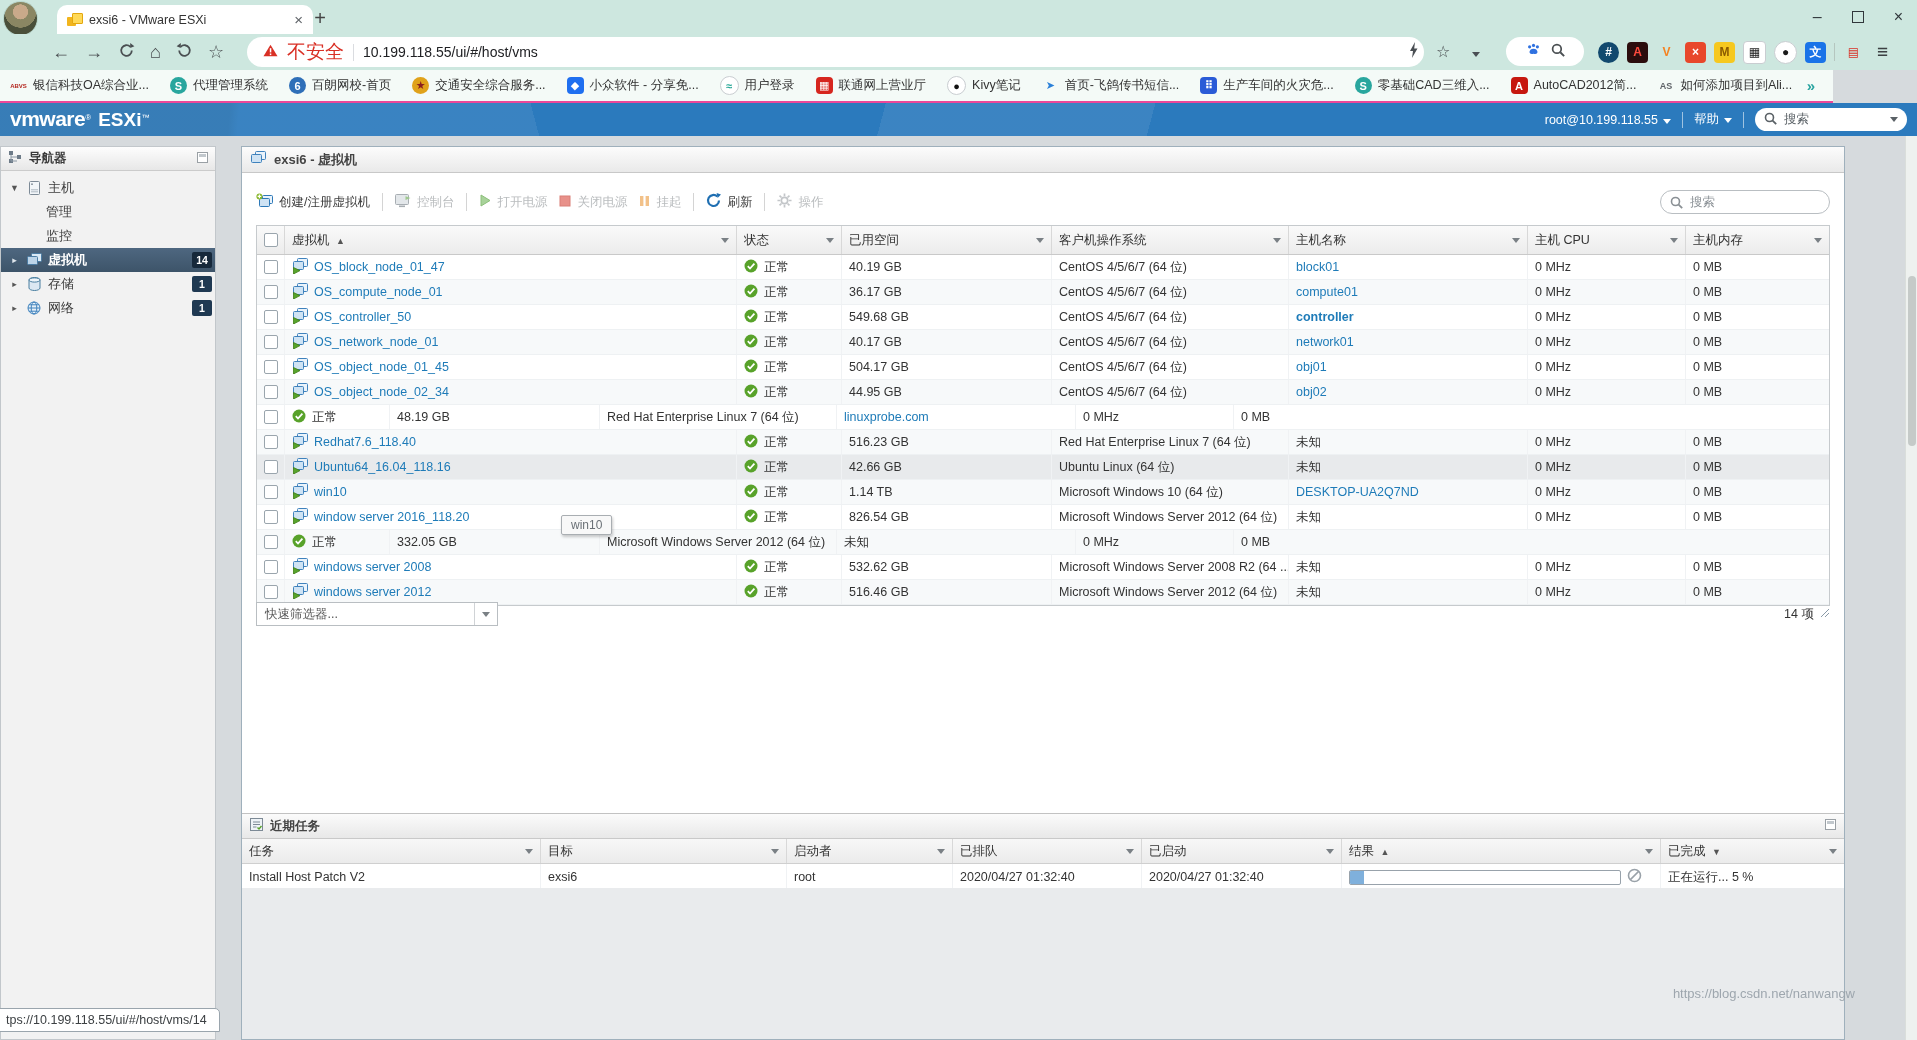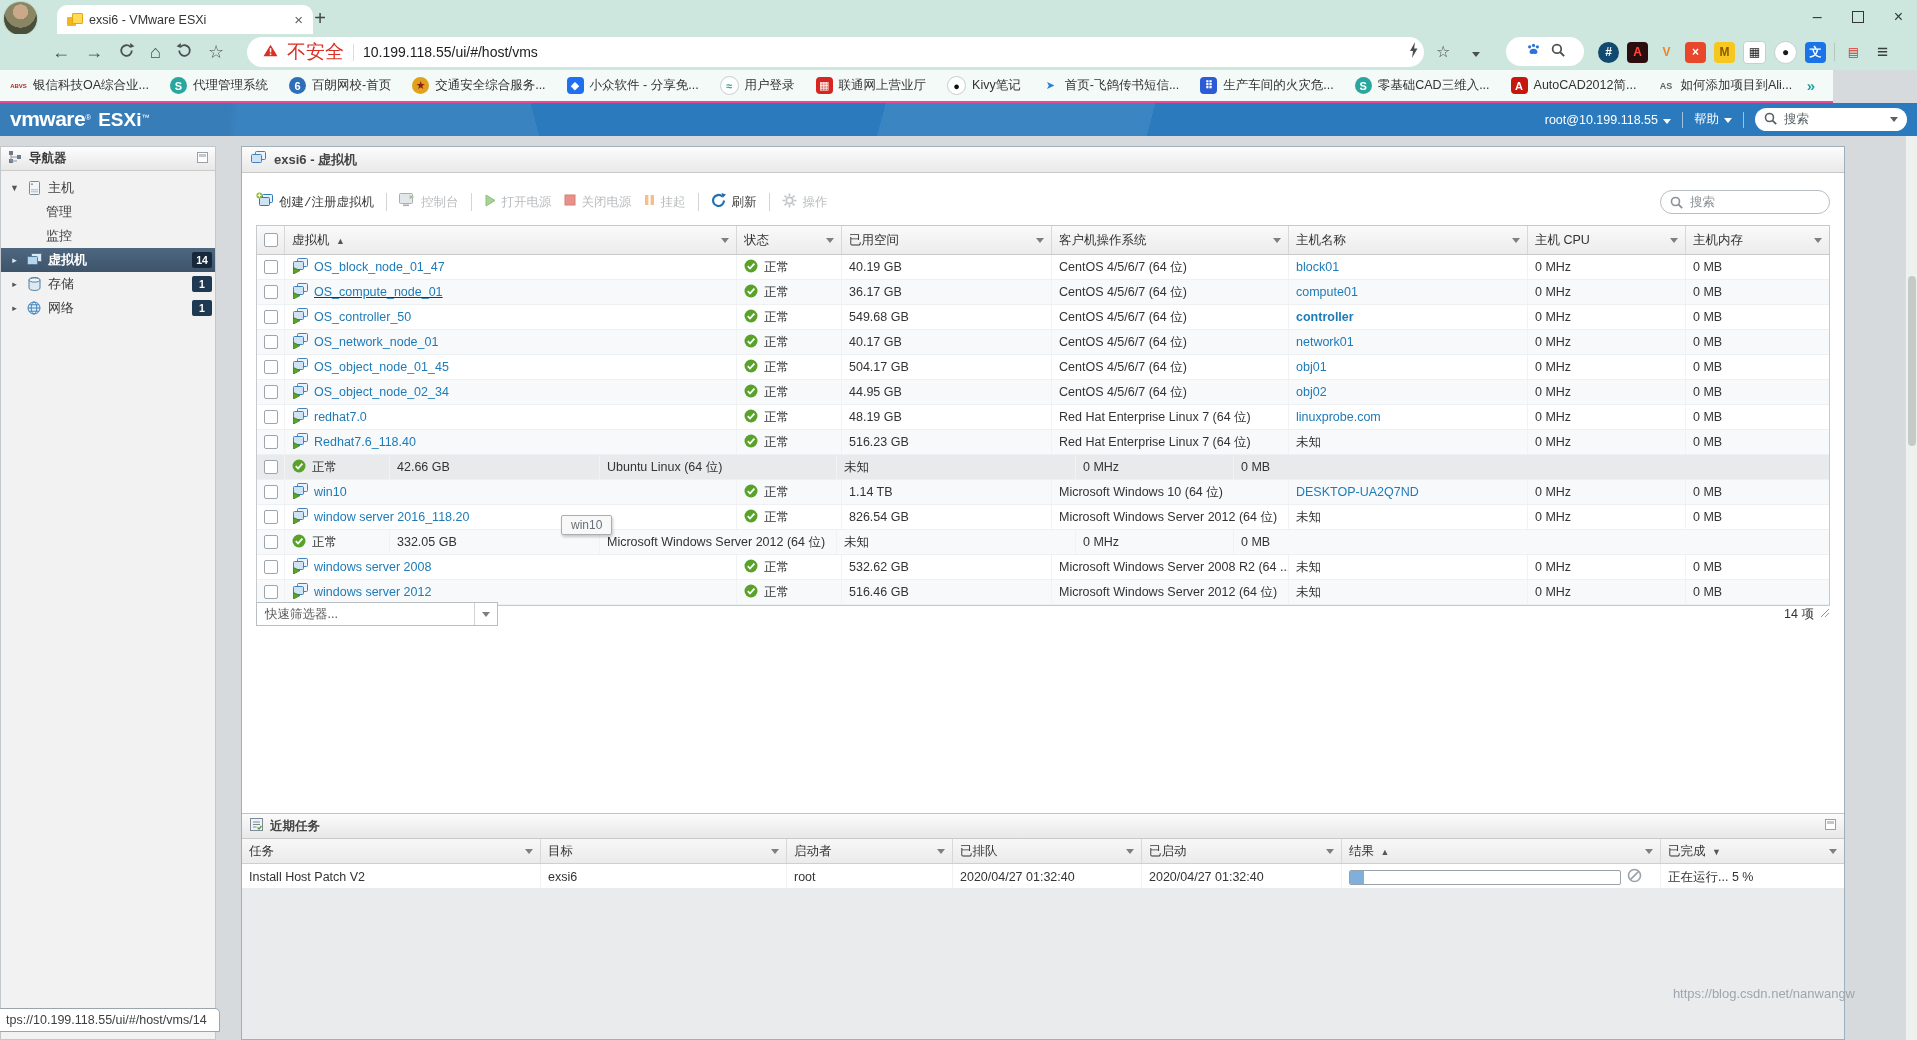--- a/index.html
+++ b/index.html
@@ -80,21 +80,21 @@
     font-size:10.5px;font-weight:bold;display:flex;align-items:center;justify-content:center;border-radius:2px;padding:0 3px;box-sizing:border-box;}
   .si.selected{background:linear-gradient(var(--selected-nav-light,#4e6780),var(--selected-nav,#3d5469));color:#fff;font-weight:bold;}
   .si.selected .caret{color:#dfe6ec;}
   .si.selected .badge{background:#16283a;}
   
   .main{position:absolute;left:241px;top:146px;width:1604px;bottom:0;background:#fff;
     border:1px solid #9fb0bc;box-sizing:border-box;}
   .panel-title{height:25px;background:linear-gradient(#fcfcfc,#e9e9e9);border-bottom:1px solid #c8c8c8;
     display:flex;align-items:center;padding:0 9px;gap:8px;font-size:13px;font-weight:bold;color:#444;}
   .toolbar{position:absolute;left:14px;right:14px;top:40px;height:30px;display:flex;align-items:center;gap:12px;}
-  .tb{display:flex;align-items:center;gap:6px;font-size:12.5px;font-family:Liberation Mono, monospace;}
+  .tb{display:flex;align-items:center;gap:6px;font-size:12.5px;}
   .tb.on{color:#3c3c3c;}
   .tb.off{color:#b9bcbe;}
   .tsep{width:1px;height:18px;background:#d4d4d4;}
   .tb-search{margin-left:auto;width:170px;height:24px;border:1px solid #b9bec2;border-radius:13px;
     display:flex;align-items:center;padding:0 9px;gap:7px;box-sizing:border-box;background:#fff;}
   .tb-search .ph{color:#8a9095;font-size:12.5px;}
   
   .vm-table{position:absolute;left:14px;right:14px;top:78px;border:1px solid #c6cacd;}
   .thead{height:28px;background:linear-gradient(#fafafa,#ececec);border-bottom:1px solid #c9c9c9;display:flex;}
   .th{display:flex;align-items:center;padding:0 7px;font-size:12.5px;color:#333;border-right:1px solid #d8d8d8;box-sizing:border-box;position:relative;}
@@ -503,21 +503,21 @@
           <div class="td" style="width: 239px;">
             <span class="lnk">block01</span>
           </div>
           <div class="td" style="width: 158px;">0 MHz</div>
           <div class="td" style="width: 155px; flex: 1 1 0%;">0 MB</div>
         </div>
         <div class="row alt">
           <div class="td" style="width: 28px;">
             <span class="cb"></span>
           </div>
-          <div class="td" style="width: 452px; text-decoration: underline;">
+          <div class="td" style="width: 452px;">
             <span><svg width="16" height="16" viewBox="0 0 16 16">
                 <rect x="5.5" y="0.5" width="10" height="8" rx="1" fill="#eaf3fb" stroke="#3f82bd"></rect>
                 <rect x="1.5" y="3.5" width="10" height="8" rx="1" fill="#cfe3f4" stroke="#3f82bd"></rect>
                 <polygon points="1.5,9.5 1.5,16 8,12.6" fill="#58a42b" stroke="#3d7d15" stroke-width="0.8"></polygon>
               </svg></span>
             <span class="lnk">OS_compute_node_01</span>
           </div>
           <div class="td" style="width: 105px;">
             <span><svg width="14" height="14" viewBox="0 0 14 14">
                 <circle cx="7" cy="7" r="6.5" fill="#58a22a"></circle>
@@ -638,28 +638,20 @@
           <div class="td" style="width: 239px;">
             <span class="lnk">obj02</span>
           </div>
           <div class="td" style="width: 158px;">0 MHz</div>
           <div class="td" style="width: 155px; flex: 1 1 0%;">0 MB</div>
         </div>
         <div class="row">
           <div class="td" style="width: 28px;">
             <span class="cb"></span>
           </div>
-          <div class="td" style="width: 452px;">
-            <span><svg width="16" height="16" viewBox="0 0 16 16">
-                <rect x="5.5" y="0.5" width="10" height="8" rx="1" fill="#eaf3fb" stroke="#3f82bd"></rect>
-                <rect x="1.5" y="3.5" width="10" height="8" rx="1" fill="#cfe3f4" stroke="#3f82bd"></rect>
-                <polygon points="1.5,9.5 1.5,16 8,12.6" fill="#58a42b" stroke="#3d7d15" stroke-width="0.8"></polygon>
-              </svg></span>
-            <span class="lnk">redhat7.0</span>
-          </div>
           <div class="td" style="width: 105px;">
             <span><svg width="14" height="14" viewBox="0 0 14 14">
                 <circle cx="7" cy="7" r="6.5" fill="#58a22a"></circle>
                 <path d="M3.8 7.2l2.2 2.3 4.4-4.9" stroke="#fff" stroke-width="1.8" fill="none"></path>
               </svg></span>
             <span>正常</span>
           </div>
           <div class="td" style="width: 210px;">48.19 GB</div>
           <div class="td" style="width: 237px;">Red Hat Enterprise Linux 7 (64 位)</div>
           <div class="td" style="width: 239px;">
@@ -691,20 +683,28 @@
           <div class="td" style="width: 237px;">Red Hat Enterprise Linux 7 (64 位)</div>
           <div class="td" style="width: 239px;">
             <span>未知</span>
           </div>
           <div class="td" style="width: 158px;">0 MHz</div>
           <div class="td" style="width: 155px; flex: 1 1 0%;">0 MB</div>
         </div>
         <div class="row hov">
           <div class="td" style="width: 28px;">
             <span class="cb"></span>
+          </div>
+          <div class="td" style="width: 452px;">
+            <span><svg width="16" height="16" viewBox="0 0 16 16">
+                <rect x="5.5" y="0.5" width="10" height="8" rx="1" fill="#eaf3fb" stroke="#3f82bd"></rect>
+                <rect x="1.5" y="3.5" width="10" height="8" rx="1" fill="#cfe3f4" stroke="#3f82bd"></rect>
+                <polygon points="1.5,9.5 1.5,16 8,12.6" fill="#58a42b" stroke="#3d7d15" stroke-width="0.8"></polygon>
+              </svg></span>
+            <span class="lnk">Ubuntu64_16.04_118.16</span>
           </div>
           <div class="td" style="width: 105px;">
             <span><svg width="14" height="14" viewBox="0 0 14 14">
                 <circle cx="7" cy="7" r="6.5" fill="#58a22a"></circle>
                 <path d="M3.8 7.2l2.2 2.3 4.4-4.9" stroke="#fff" stroke-width="1.8" fill="none"></path>
               </svg></span>
             <span>正常</span>
           </div>
           <div class="td" style="width: 210px;">42.66 GB</div>
           <div class="td" style="width: 237px;">Ubuntu Linux (64 位)</div>

